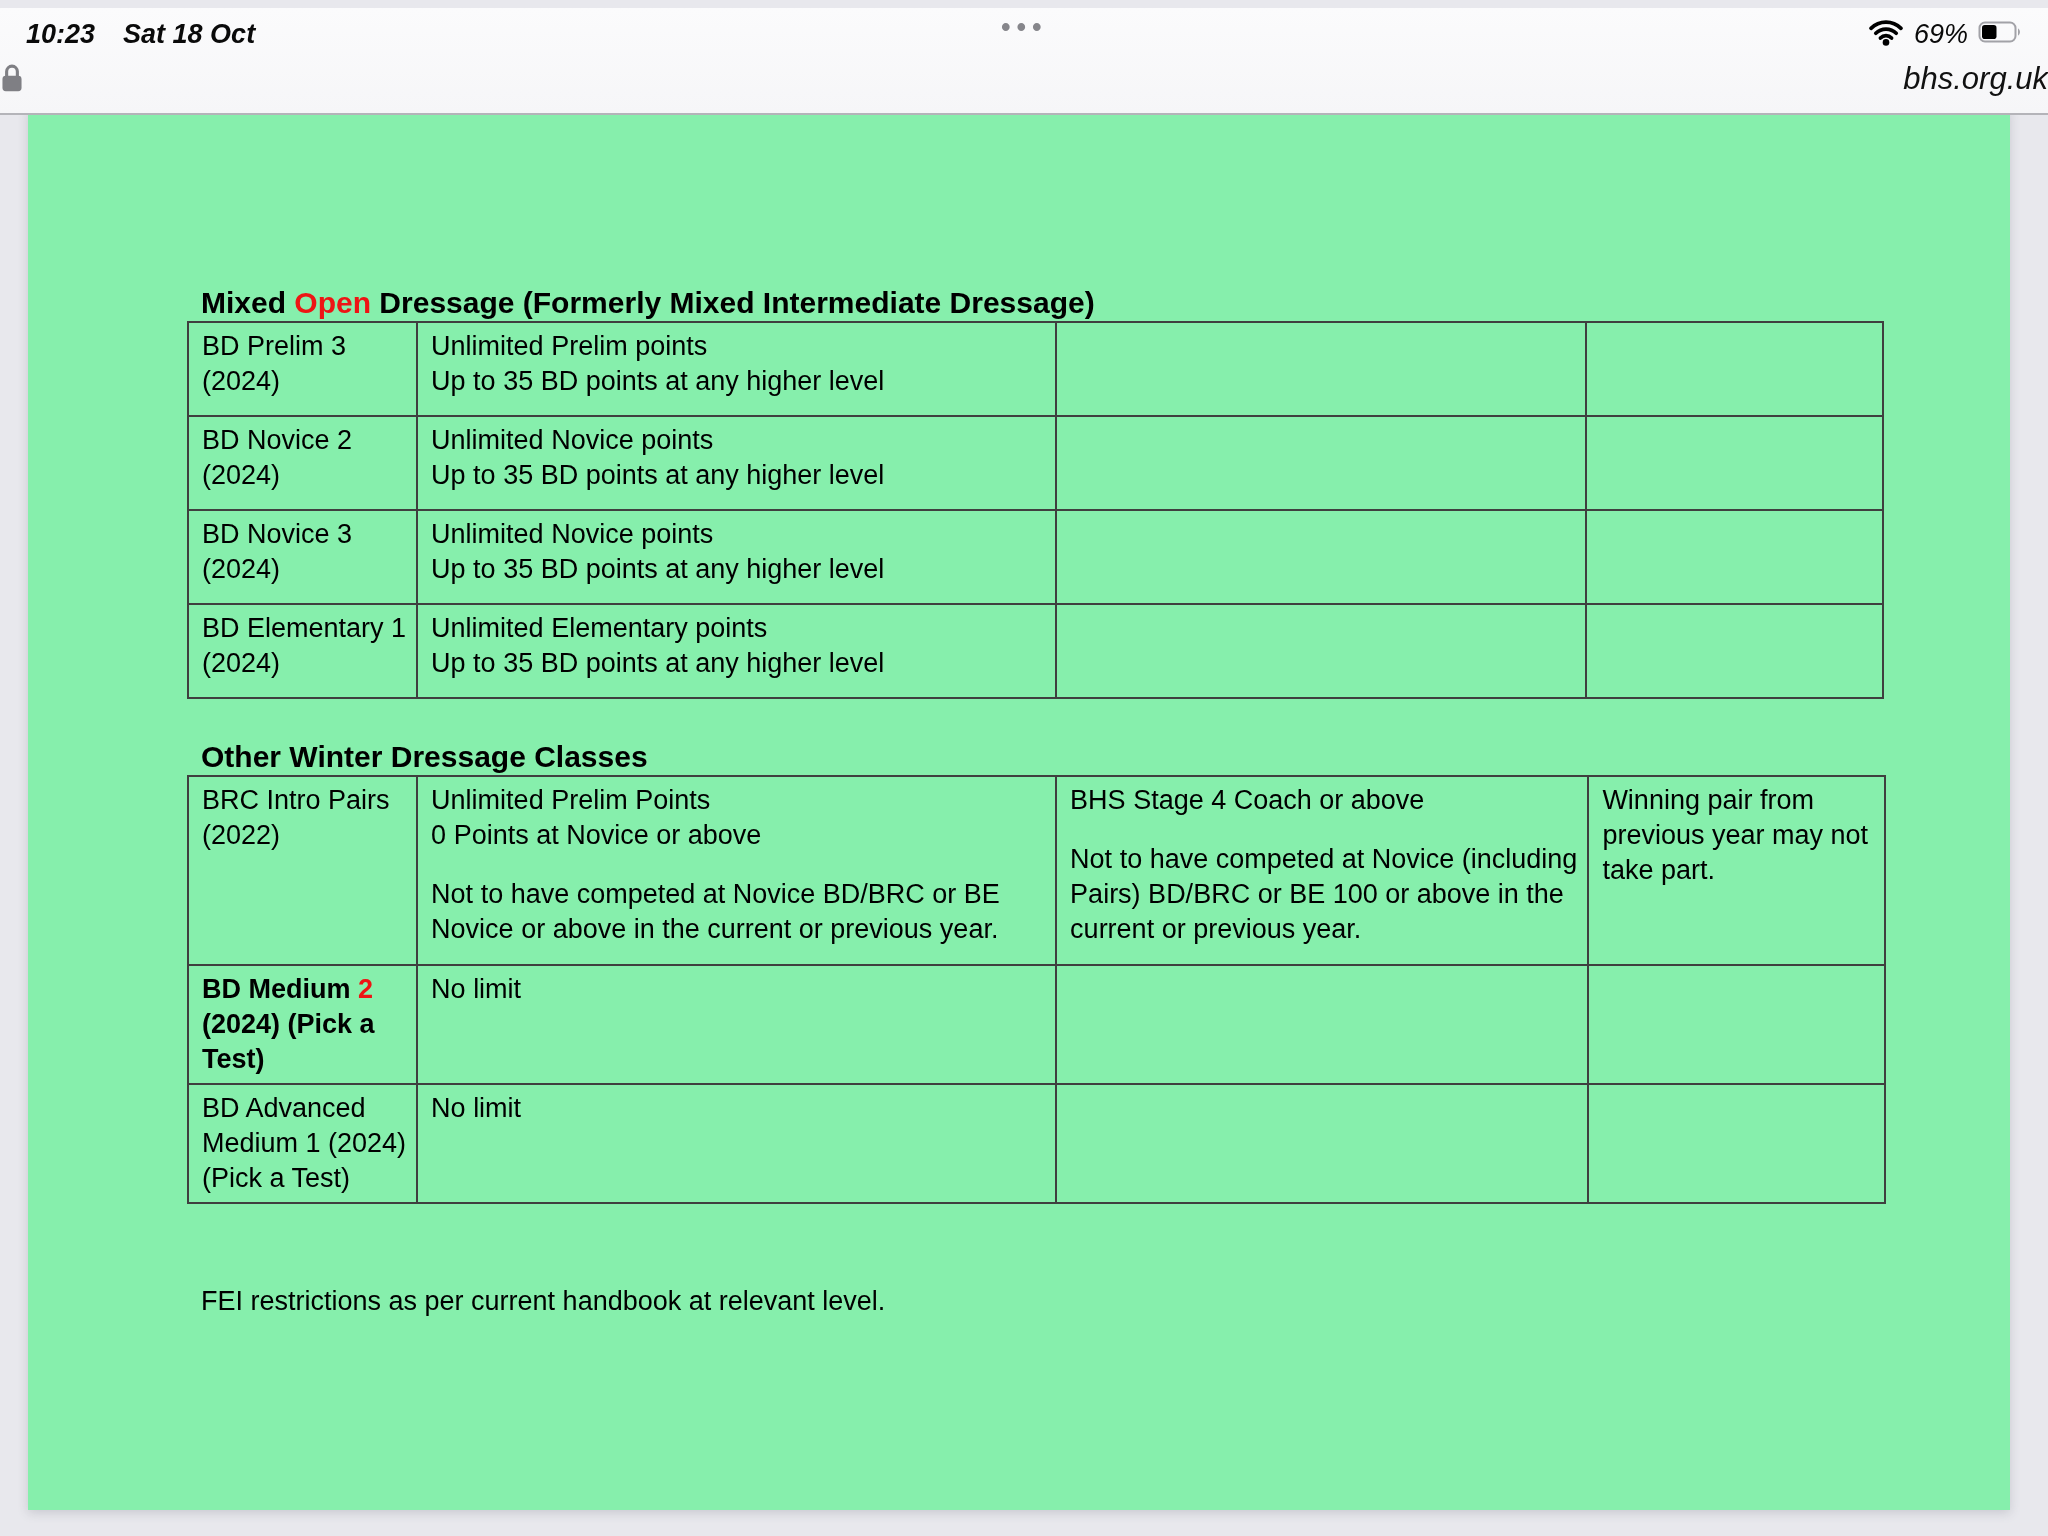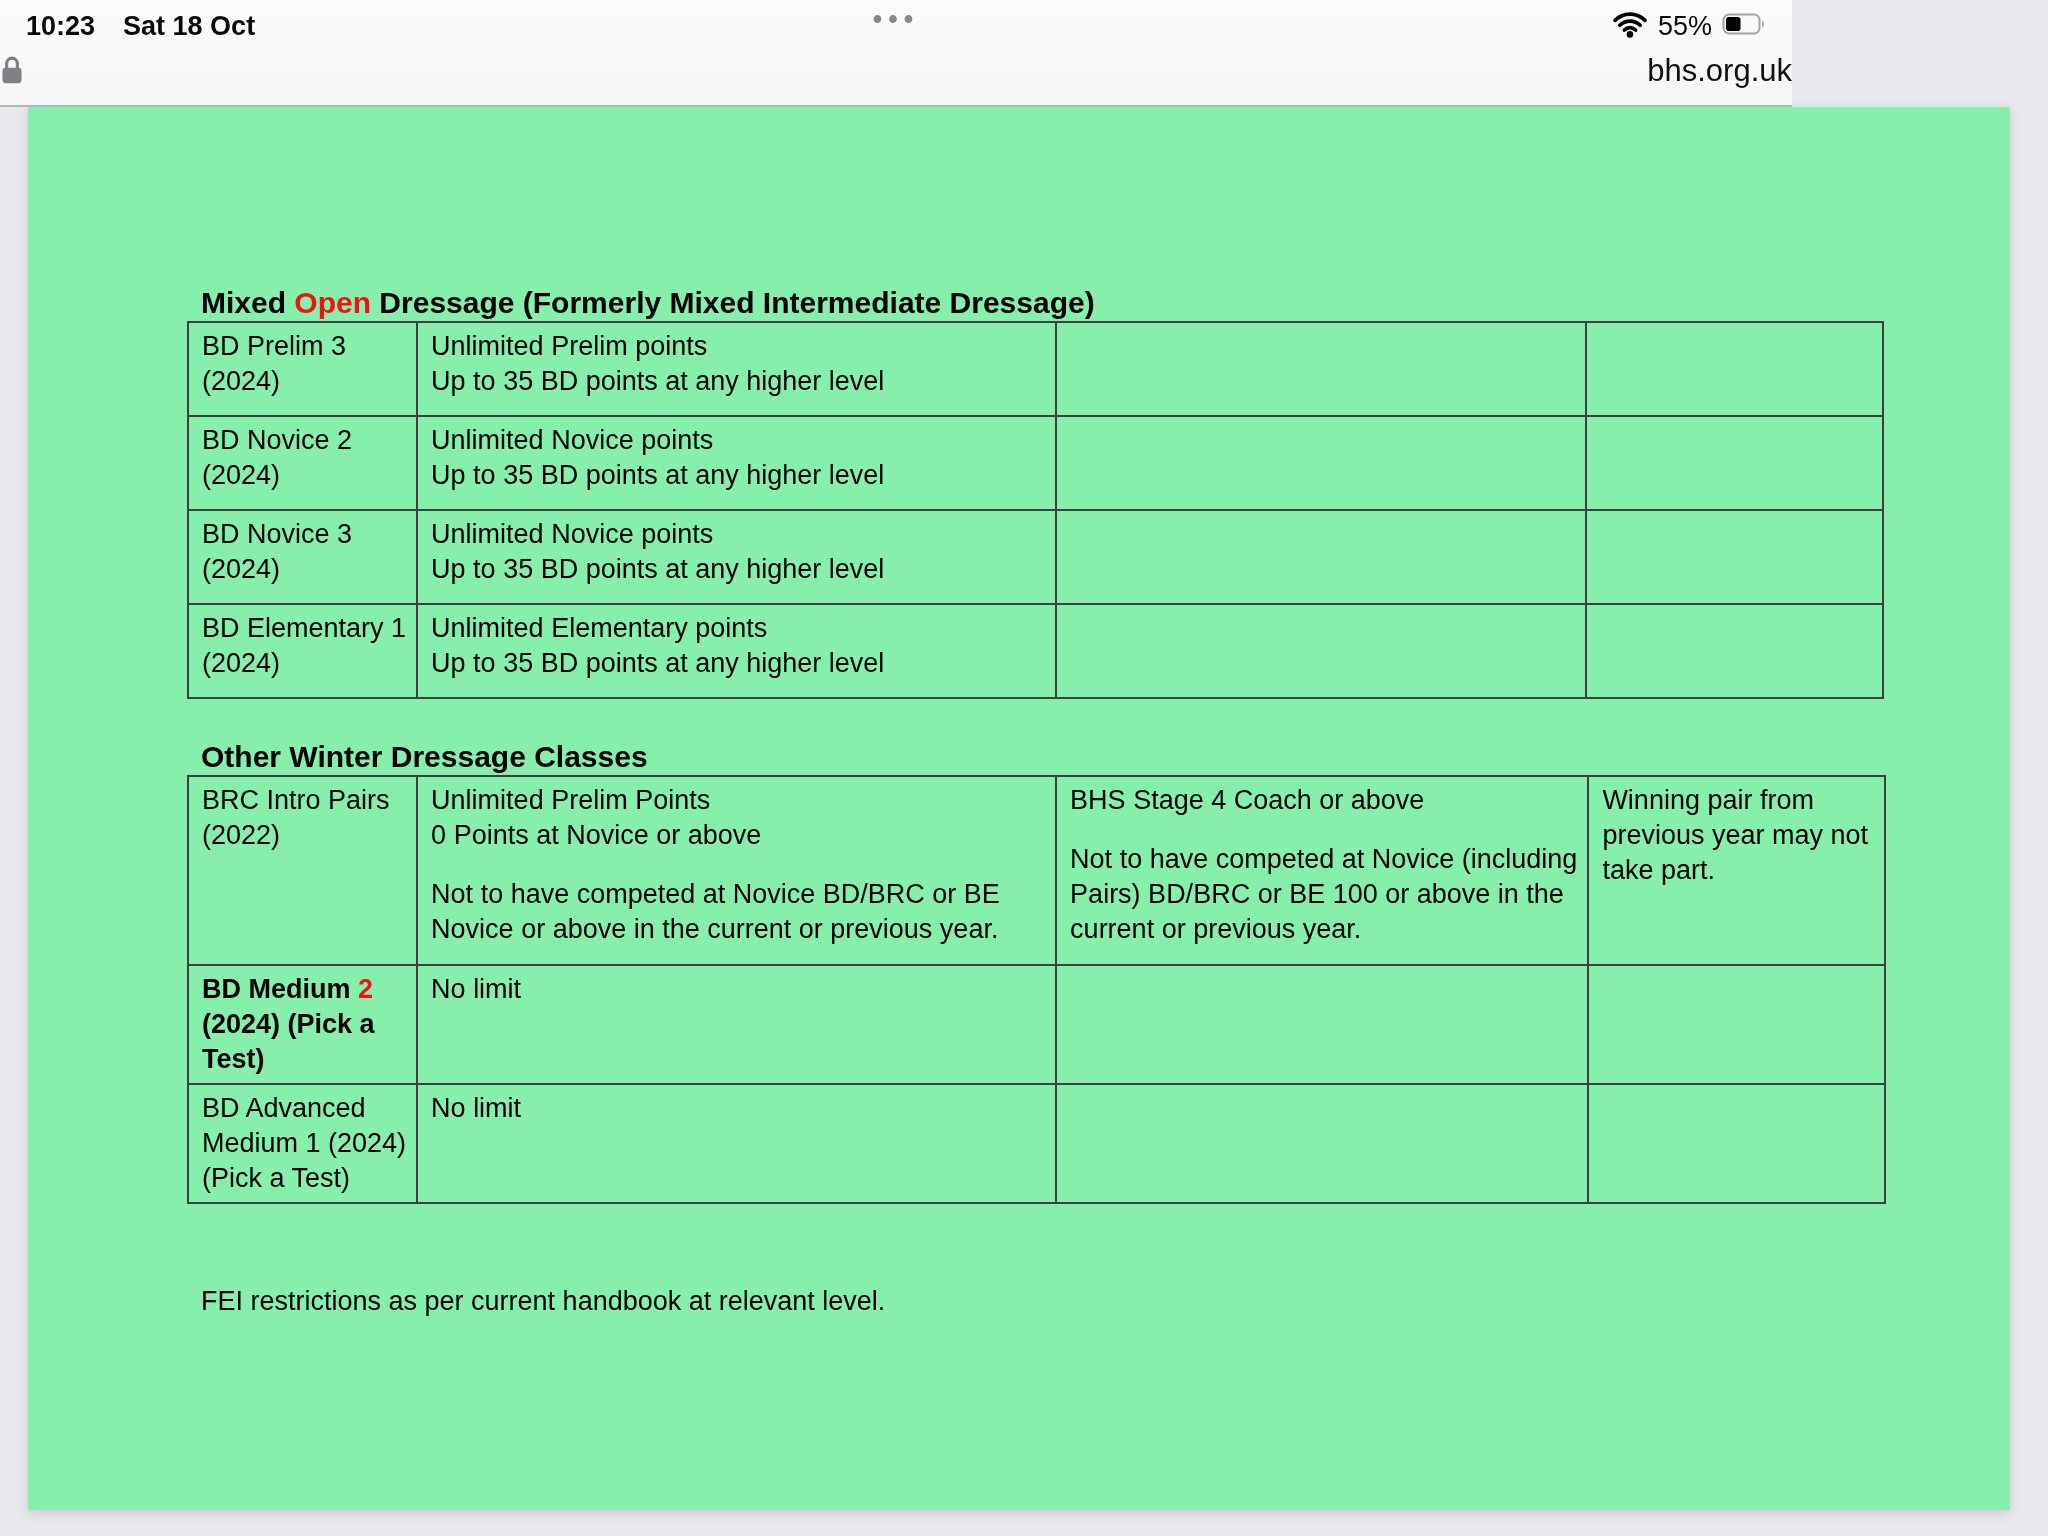--- a/index.html
+++ b/index.html
@@ -1,22 +1,22 @@
 <!DOCTYPE html>
 <html><head>
 <meta charset="utf-8">
 <style>
   * { margin:0; padding:0; box-sizing:border-box; }
   html,body { width:2048px; height:1536px; }
   body { font-family:"Liberation Sans", sans-serif; background:#e8e8ed; }
   .screen { position:relative; width:2048px; height:1536px; overflow:hidden; background:#e8e8ed; }
 
   
-  .toolbar { position:absolute; top:0; left:0; width:1792px; height:107px;
-             background:linear-gradient(#fbfbfc,#f6f6f8); border-bottom:2px solid #b4b4b9; z-index:5; }
+  .toolbar { position:absolute; top:8px; left:0; width:2048px; height:107px;
+             background:linear-gradient(#fbfbfc,#f6f6f8); border-bottom:2px solid #b4b4b9; z-index:5;font-style:italic; }
   .status-row { position:relative; height:44px; padding:8px 26px 0 26px;
                 display:flex; align-items:center; justify-content:space-between; }
   .status-left { display:flex; align-items:baseline; gap:28px; }
   .status-time, .status-date { font-size:27px; font-weight:600; color:#0a0a0a; }
   .status-center { position:absolute; left:0; right:0; top:4px; text-align:center; pointer-events:none; }
   .dots { display:inline-block; pointer-events:auto; font-size:27px; letter-spacing:6px; color:#86868b; font-weight:700; }
   .status-right { display:flex; align-items:center; gap:10px; }
   .battery-pct { font-size:27px; font-weight:400; color:#0a0a0a; }
   .url-row { display:flex; align-items:center; justify-content:space-between; gap:29px; margin-top:2px; height:50px; }
   .url-text { font-size:31px; font-weight:500; color:#111; }
@@ -62,21 +62,21 @@
         <span class="icon">
           <svg width="36" height="27" viewBox="0 0 24 18">
             <g fill="none" stroke="#000" stroke-width="2.5" stroke-linecap="round">
               <path d="M2,6.2 a14.2,14.2 0 0,1 20,0"></path>
               <path d="M5.2,9.5 a9.6,9.6 0 0,1 13.6,0"></path>
               <path d="M8.3,12.7 a5.2,5.2 0 0,1 7.4,0"></path>
             </g>
             <circle cx="12" cy="15.6" r="2.2" fill="#000"></circle>
           </svg>
         </span>
-        <span class="battery-pct">55%</span>
+        <span class="battery-pct">69%</span>
         <span class="icon">
           <svg width="44" height="22" viewBox="0 0 44 22">
             <rect x="1.5" y="1.5" width="36" height="19" rx="5.5" fill="none" stroke="#a2a2a7" stroke-width="2"></rect>
             <rect x="4" y="4" width="14.5" height="14" rx="2.8" fill="#000"></rect>
             <path d="M40,7.2 a4.6,4.6 0 0 1 0,7.6 z" fill="#a2a2a7"></path>
           </svg>
         </span>
       </div>
     </div>
     <div class="url-row">

